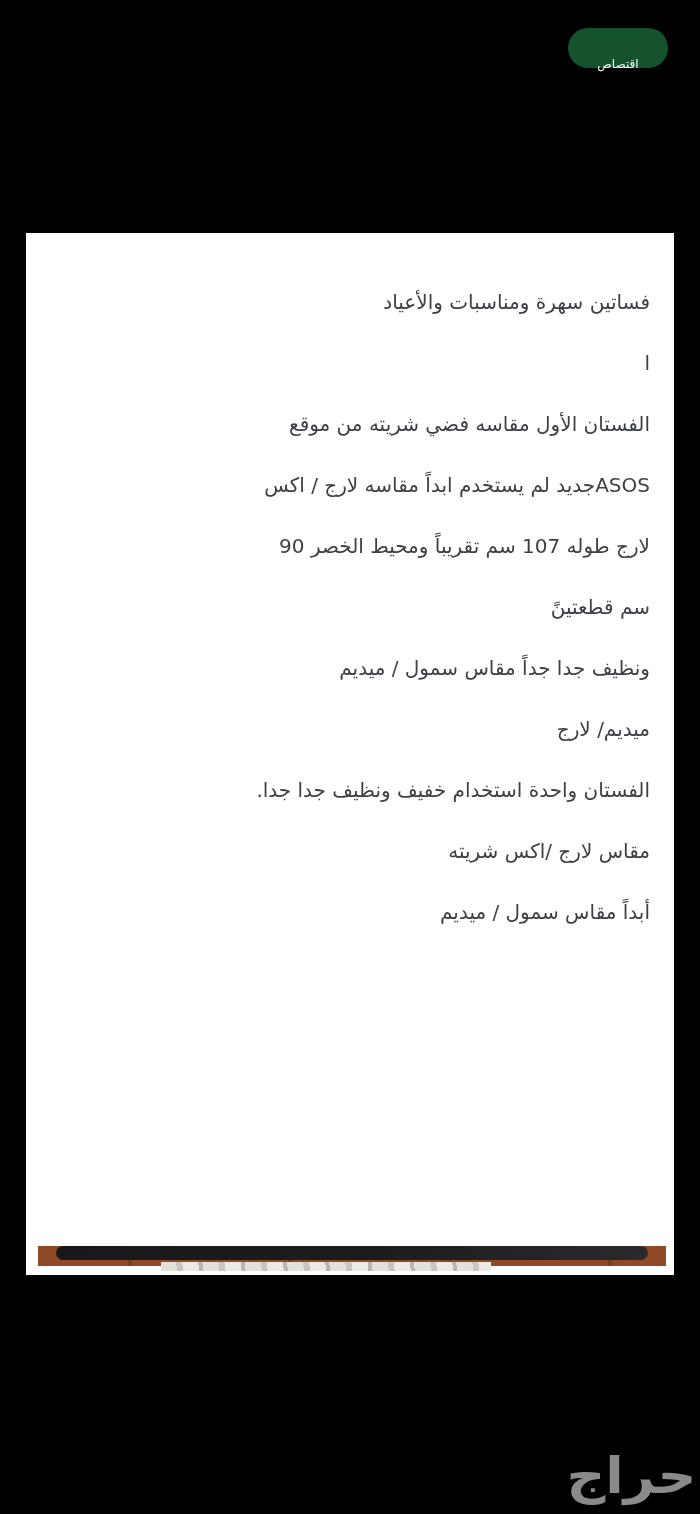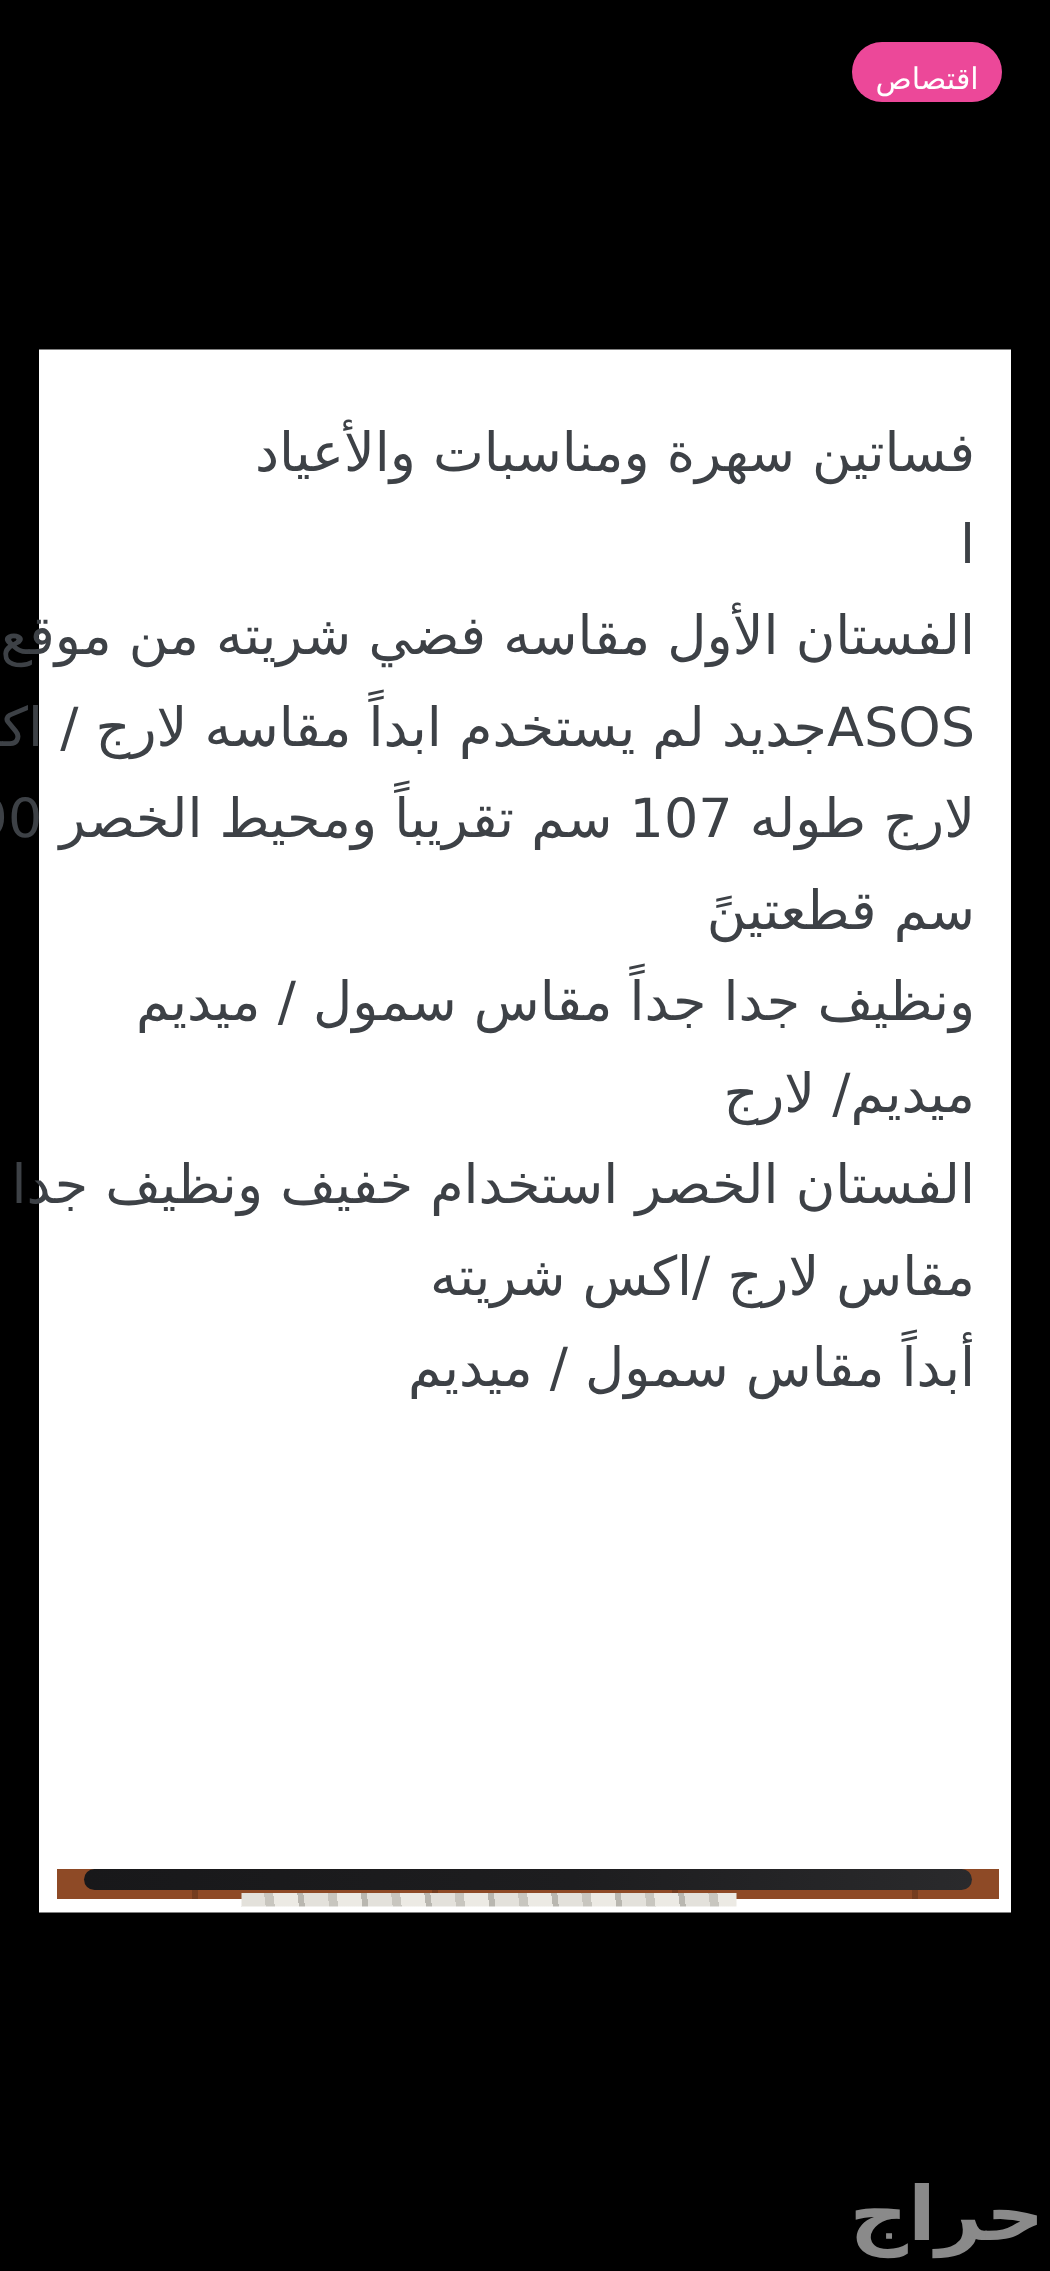--- a/index.html
+++ b/index.html
@@ -16,46 +16,46 @@
     font-family: "DejaVu Sans", sans-serif;
   }
   
   .crop-badge {
     position: absolute;
     top: 28px;
     right: 32px;
     min-width: 100px;
     height: 40px;
     border-radius: 20px;
-    background: #ec4899;
+    background: #14532d;
     color: #ffffff;
-    font-size: 20px;
+    font-size: 12px;
     line-height: 40px;
     text-align: center;
     border: none;
-    padding: 4px 14px;
+    padding: 16px 14px;
     box-sizing: border-box;
     direction: rtl;
     font-family: "DejaVu Sans", sans-serif;
     cursor: pointer;
   }
   
   .card {
     position: absolute;
     left: 26px;
     top: 233px;
     width: 648px;
     height: 1042px;
     background: #ffffff;
   }
   .desc {
     direction: rtl;
     text-align: right;
     padding: 39px 24px 0 18px;
-    font-size: 36px;
+    font-size: 20px;
     line-height: 61px;
     color: #3d4146;
     letter-spacing: 0;
   }
   .desc .line {
     white-space: nowrap;
   }
   
   .photo-strip {
     position: absolute;
@@ -123,21 +123,21 @@
 
     <div class="desc">
       <div class="line">فساتين سهرة ومناسبات والأعياد</div>
       <div class="line">ا</div>
       <div class="line">الفستان الأول مقاسه فضي شريته من موقع</div>
       <div class="line">ASOSجديد لم يستخدم ابداً مقاسه لارج / اكس</div>
       <div class="line">لارج طوله 107 سم تقريباً ومحيط الخصر 90</div>
       <div class="line">سم قطعتينً</div>
       <div class="line">ونظيف جدا جداً مقاس سمول / ميديم</div>
       <div class="line">ميديم/ لارج</div>
-      <div class="line">الفستان الخصر استخدام خفيف ونظيف جدا جدا.</div>
+      <div class="line">الفستان واحدة استخدام خفيف ونظيف جدا جدا.</div>
       <div class="line">مقاس لارج /اكس شريته</div>
       <div class="line">أبداً مقاس سمول / ميديم</div>
     </div>
 
     <div class="photo-strip">
       <div class="wood"></div>
       <div class="rod"></div>
       <div class="marble"></div>
     </div>
 

